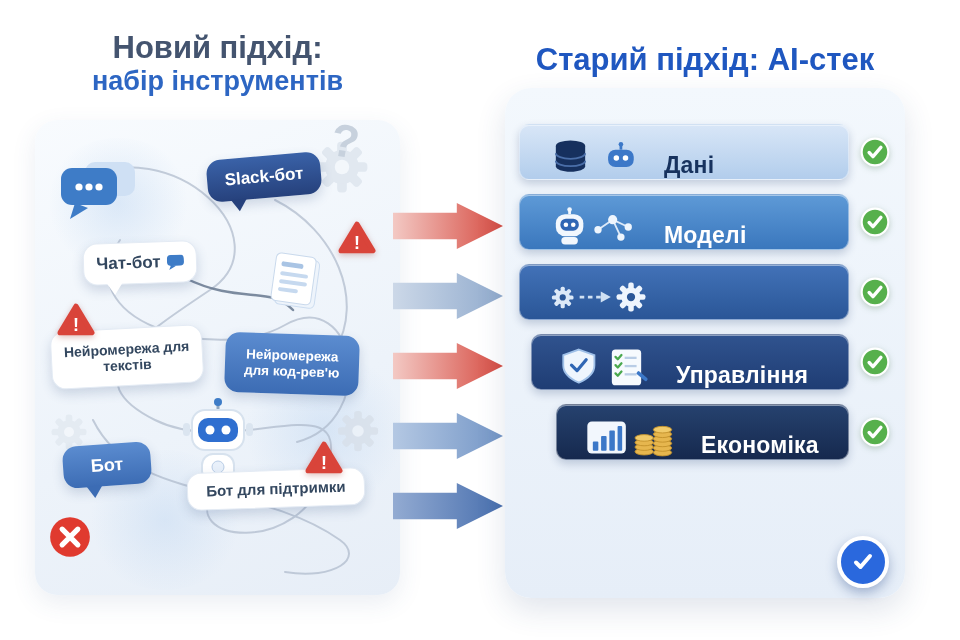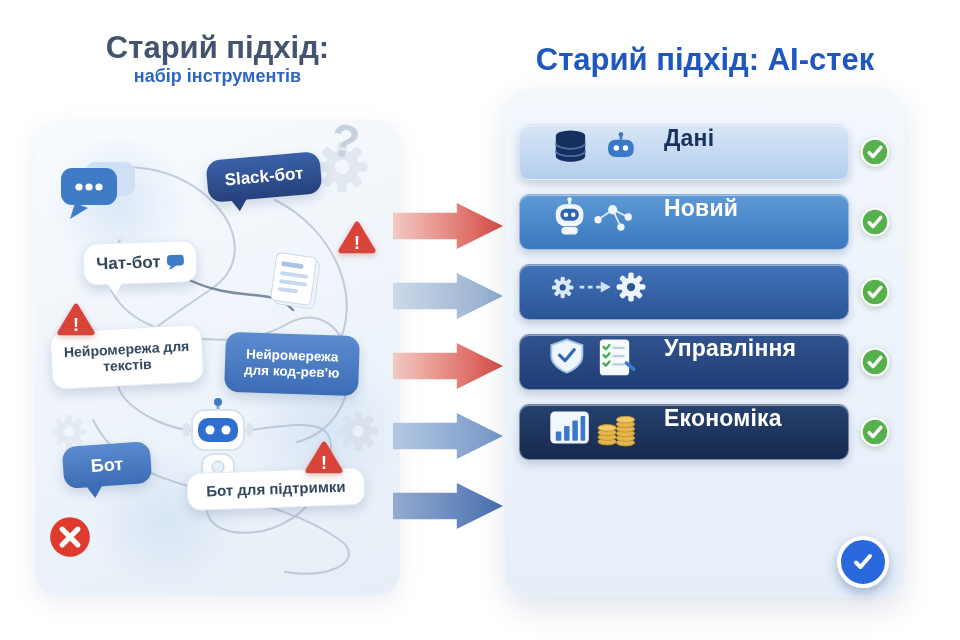--- a/index.html
+++ b/index.html
@@ -5,21 +5,21 @@
   html,body{margin:0;padding:0;}
   body{
     width:960px;height:640px;position:relative;overflow:hidden;
     background:#ffffff;
     font-family:"Liberation Sans","DejaVu Sans",sans-serif;
     -webkit-font-smoothing:antialiased;
   }
   
   .title-old{position:absolute;left:30px;top:30px;width:375px;text-align:center;line-height:1.15;}
   .title-old .l1{font-size:31px;font-weight:800;color:#44546f;}
-  .title-old .l2{font-size:18px;font-weight:800;color:#2d66c3;}
+  .title-old .l2{font-size:27px;font-weight:800;color:#2d66c3;}
   .title-new{position:absolute;left:495px;top:42px;width:420px;text-align:center;
     font-size:31px;font-weight:800;color:#1f57c0;}
   
   .old-panel{position:absolute;left:35px;top:120px;width:365px;height:475px;border-radius:22px;
     background:linear-gradient(160deg,#f8fbfe 0%,#edf3fa 60%,#e7eef7 100%);
     box-shadow:0 8px 24px rgba(60,90,140,.10);}
   .blob{position:absolute;border-radius:50%;pointer-events:none;}
   .scribbles{position:absolute;inset:0;}
   .bubble{position:absolute;display:flex;align-items:center;justify-content:center;gap:6px;
     text-align:center;border-radius:14px;font-weight:700;
@@ -35,29 +35,29 @@
   .no-tail::after{display:none;}
   .warn{position:absolute;width:38px;height:36px;filter:drop-shadow(0 2px 3px rgba(150,40,30,.3));}
   .qmark{position:absolute;font-size:46px;font-weight:800;color:#c7d1dd;transform:rotate(10deg);}
   
   .new-panel{position:absolute;left:505px;top:88px;width:400px;height:510px;border-radius:26px;
     background:linear-gradient(180deg,#f3f8fd 0%,#e6eef8 100%);
     box-shadow:0 12px 30px rgba(40,70,120,.14);
     padding:36px 14px 0 14px;box-sizing:border-box;
     display:flex;flex-direction:column;gap:14px;}
   .layer{display:flex;align-items:center;gap:10px;}
-  .bar{width:330px;height:56px;border-radius:10px;display:flex;align-items:flex-start;padding:0 12px;box-sizing:border-box;
+  .bar{width:330px;height:56px;border-radius:10px;display:flex;align-items:flex-end;padding:0 12px;box-sizing:border-box;
     border:1px solid rgba(255,255,255,.4);
     box-shadow:inset 0 1px 0 rgba(255,255,255,.45),0 4px 9px rgba(30,60,110,.22);}
   .bar-0{background:linear-gradient(180deg,#d8e6f7,#b2cdec);}
   .bar-1{background:linear-gradient(180deg,#6ea7de,#3f7fc4);}
   .bar-2{background:linear-gradient(180deg,#5e9ad7,#3a77bd);}
   .bar-3{background:linear-gradient(180deg,#4272b8,#2a5697);}
-  .bar-4{background:linear-gradient(180deg,#30538f,#1f3d74);}
-  .bar-5{background:linear-gradient(180deg,#26426f,#16294e);}
+  .bar-4{background:linear-gradient(180deg,#30538f,#1f3d74);margin-left:12px;}
+  .bar-5{background:linear-gradient(180deg,#26426f,#16294e);margin-left:37px;}
   .layer-icons{width:132px;display:flex;align-items:center;justify-content:center;flex-shrink:0;}
   .layer-label{font-size:23px;font-weight:700;color:#ffffff;letter-spacing:.2px;}
   .layer:first-child .layer-label{color:#17325e;}
   .check{width:32px;height:32px;flex-shrink:0;filter:drop-shadow(0 2px 3px rgba(40,90,40,.25));}
   .big-check{position:absolute;right:16px;bottom:10px;width:52px;height:52px;border-radius:50%;
     background:#2a68dd;border:4px solid #ffffff;box-sizing:border-box;
     box-shadow:0 5px 12px rgba(25,60,130,.35);display:flex;align-items:center;justify-content:center;}
   
   .arrow{position:absolute;left:393px;width:110px;height:46px;
     clip-path:polygon(0 21%,58% 21%,58% 0,100% 50%,58% 100%,58% 79%,0 79%);}
@@ -78,21 +78,21 @@
         <rect x="-2" y="-10.5" width="4" height="21" rx="1.5" transform="rotate(90)"></rect>
         <rect x="-2" y="-10.5" width="4" height="21" rx="1.5" transform="rotate(135)"></rect>
         <circle r="7"></circle>
         <circle r="3" style="fill:var(--hole,#ffffff)"></circle>
       </g>
     </symbol>
   </defs>
 </svg>
 
 <div class="title-old">
-  <div class="l1">Старий підхід:</div>
+  <div class="l1">Новий підхід:</div>
   <div class="l2">набір інструментів</div>
 </div>
 <div class="title-new">Старий підхід: AI-стек</div>
 
 <div class="old-panel">
 
   <div class="blob" style="left:8px;top:18px;width:150px;height:130px;background:radial-gradient(circle,rgba(160,195,235,.30),transparent 70%);"></div>
   <div class="blob" style="left:205px;top:235px;width:170px;height:150px;background:radial-gradient(circle,rgba(160,195,235,.28),transparent 70%);"></div>
   <div class="blob" style="left:50px;top:330px;width:160px;height:140px;background:radial-gradient(circle,rgba(160,195,235,.26),transparent 70%);"></div>
 
@@ -252,21 +252,21 @@
             <line x1="60" y1="25" x2="76" y2="14"></line>
               <line x1="76" y1="14" x2="93" y2="22"></line>
               <line x1="76" y1="14" x2="85" y2="33"></line>
           </g>
           <circle cx="60" cy="25" r="4" fill="#eef5fd"></circle>
             <circle cx="76" cy="14" r="5" fill="#eef5fd"></circle>
           <circle cx="93" cy="22" r="4" fill="#eef5fd"></circle>
             <circle cx="85" cy="33" r="4" fill="#eef5fd"></circle>
         </svg>
       </span>
-      <span class="layer-label">Новий</span>
+      <span class="layer-label">Моделі</span>
     </div>
     <span class="check">
       <svg viewBox="0 0 30 30" width="32" height="32">
           <circle cx="15" cy="15" r="12.5" fill="#56b04c" stroke="#ffffff" stroke-width="2"></circle>
           <path d="M9.5 15.5 l3.6 3.8 l7.4 -8.6" stroke="#fff" stroke-width="3.2" fill="none" stroke-linecap="round" stroke-linejoin="round"></path>
         </svg>
     </span>
   </div>
 
   <div class="layer">

